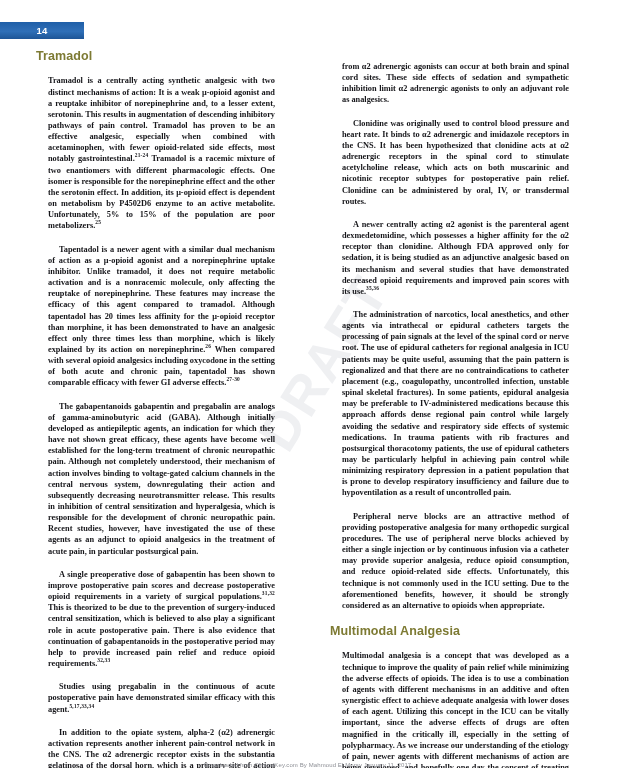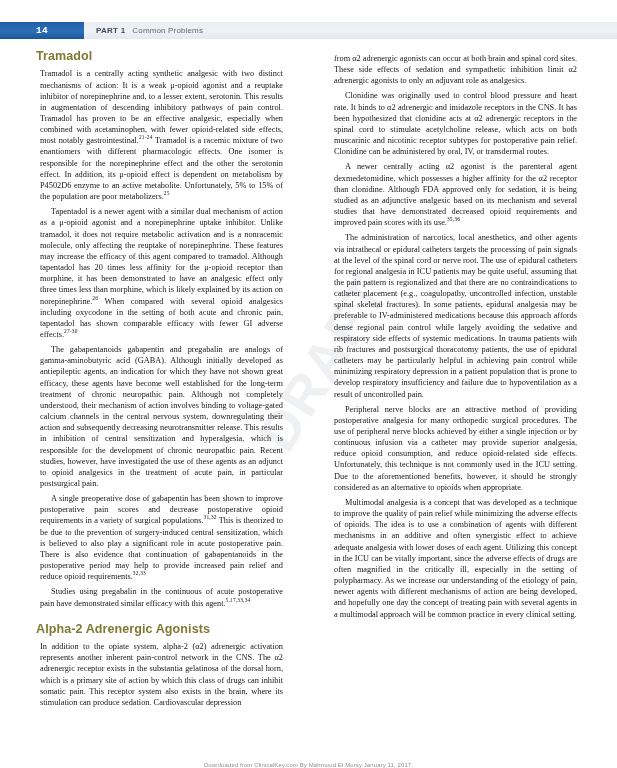--- a/index.html
+++ b/index.html
@@ -28,21 +28,21 @@
   }
   .folio-block {
     width: 84px;
     background: linear-gradient(to bottom, #1f5fa8 0%, #2d6cb4 45%, #2e6fb8 55%, #1d5596 100%);
     display: flex;
     align-items: center;
     justify-content: center;
   }
   .folio-num {
     color: #ffffff;
-    font-family: Liberation Mono, monospace;
+    font-family: Liberation Sans, sans-serif;
     font-size: 9.5px;
     font-weight: bold;
     letter-spacing: 0.2px;
   }
   .runhead-bar {
     flex: 1;
     background: linear-gradient(to bottom, #e9eef3 0%, #eef2f6 50%, #e4eaf0 100%);
     display: flex;
     align-items: center;
     padding-left: 12px;
@@ -81,27 +81,28 @@
     font-weight: bold;
     color: #7d7a33;
     margin: 0 0 5px 0;
     letter-spacing: 0.1px;
     line-height: 1.15;
   }
   h2.head.spaced {
     margin-top: 13px;
   }
   p.body {
-    margin: 4px;
+    margin: 12px;
     font-size: 8.3px;
     line-height: 1.345;
     text-align: justify;
     color: #16161a;
     text-indent: 0;
     hyphens: auto;
+    font-weight: bold;
   }
   p.body + p.body {
     text-indent: 11px;
   }
   sup.ref {
     font-size: 5.4px;
     vertical-align: super;
     line-height: 0;
     letter-spacing: 0.2px;
   }
@@ -144,55 +145,51 @@
 </style>
 </head>
 <body>
 
 <div class="page">
 
   <div class="runhead">
     <div class="folio-block">
       <span class="folio-num">14</span>
     </div>
-    <div class="runhead-bar">
-      <span class="part-label">PART 1</span>
-      <span class="part-title">Common Problems</span>
-    </div>
   </div>
 
   <div class="watermark">DRAFT</div>
 
   <div class="columns">
 
     <div class="col">
 
       <h2 class="head">Tramadol</h2>
       <p class="body"><span>Tramadol is a centrally acting synthetic analgesic with two distinct mechanisms of action: It is a weak μ-opioid agonist and a reuptake inhibitor of norepinephrine and, to a lesser extent, serotonin. This results in augmentation of descending inhibitory pathways of pain control. Tramadol has proven to be an effective analgesic, especially when combined with acetaminophen, with fewer opioid-related side effects, most notably gastrointestinal.</span><sup class="ref">21-24</sup><span> Tramadol is a racemic mixture of two enantiomers with different pharmacologic effects. One isomer is responsible for the norepinephrine effect and the other the serotonin effect. In addition, its μ-opioid effect is dependent on metabolism by P4502D6 enzyme to an active metabolite. Unfortunately, 5% to 15% of the population are poor metabolizers.</span><sup class="ref">25</sup></p>
       <p class="body"><span>Tapentadol is a newer agent with a similar dual mechanism of action as a μ-opioid agonist and a norepinephrine uptake inhibitor. Unlike tramadol, it does not require metabolic activation and is a nonracemic molecule, only affecting the reuptake of norepinephrine. These features may increase the efficacy of this agent compared to tramadol. Although tapentadol has 20 times less affinity for the μ-opioid receptor than morphine, it has been demonstrated to have an analgesic effect only three times less than morphine, which is likely explained by its action on norepinephrine.</span><sup class="ref">26</sup><span> When compared with several opioid analgesics including oxycodone in the setting of both acute and chronic pain, tapentadol has shown comparable efficacy with fewer GI adverse effects.</span><sup class="ref">27-30</sup></p>
 
       <p class="body"><span>The gabapentanoids gabapentin and pregabalin are analogs of gamma-aminobutyric acid (GABA). Although initially developed as antiepileptic agents, an indication for which they have not shown great efficacy, these agents have become well established for the long-term treatment of chronic neuropathic pain. Although not completely understood, their mechanism of action involves binding to voltage-gated calcium channels in the central nervous system, downregulating their action and subsequently decreasing neurotransmitter release. This results in inhibition of central sensitization and hyperalgesia, which is responsible for the development of chronic neuropathic pain. Recent studies, however, have investigated the use of these agents as an adjunct to opioid analgesics in the treatment of acute pain, in particular postsurgical pain.</span></p>
       <p class="body"><span>A single preoperative dose of gabapentin has been shown to improve postoperative pain scores and decrease postoperative opioid requirements in a variety of surgical populations.</span><sup class="ref">31,32</sup><span> This is theorized to be due to the prevention of surgery-induced central sensitization, which is believed to also play a significant role in acute postoperative pain. There is also evidence that continuation of gabapentanoids in the postoperative period may help to provide increased pain relief and reduce opioid requirements.</span><sup class="ref">32,33</sup></p>
       <p class="body"><span>Studies using pregabalin in the continuous of acute postoperative pain have demonstrated similar efficacy with this agent.</span><sup class="ref">5,17,33,34</sup></p>
 
-      <h2 class="head spaced">Alpha-2 Adrenergic Agonists</h2>
       <p class="body"><span>In addition to the opiate system, alpha-2 (α2) adrenergic activation represents another inherent pain-control network in the CNS. The α2 adrenergic receptor exists in the substantia gelatinosa of the dorsal horn, which is a primary site of action by which this class of drugs can inhibit somatic pain. This receptor system also exists in the brain, where its stimulation can produce sedation. Cardiovascular depression</span></p>
 
     </div>
 
     <div class="col">
 
       <p class="body"><span>from α2 adrenergic agonists can occur at both brain and spinal cord sites. These side effects of sedation and sympathetic inhibition limit α2 adrenergic agonists to only an adjuvant role as analgesics.</span></p>
       <p class="body"><span>Clonidine was originally used to control blood pressure and heart rate. It binds to α2 adrenergic and imidazole receptors in the CNS. It has been hypothesized that clonidine acts at α2 adrenergic receptors in the spinal cord to stimulate acetylcholine release, which acts on both muscarinic and nicotinic receptor subtypes for postoperative pain relief. Clonidine can be administered by oral, IV, or transdermal routes.</span></p>
       <p class="body"><span>A newer centrally acting α2 agonist is the parenteral agent dexmedetomidine, which possesses a higher affinity for the α2 receptor than clonidine. Although FDA approved only for sedation, it is being studied as an adjunctive analgesic based on its mechanism and several studies that have demonstrated decreased opioid requirements and improved pain scores with its use.</span><sup class="ref">35,36</sup></p>
 
       <p class="body"><span>The administration of narcotics, local anesthetics, and other agents via intrathecal or epidural catheters targets the processing of pain signals at the level of the spinal cord or nerve root. The use of epidural catheters for regional analgesia in ICU patients may be quite useful, assuming that the pain pattern is regionalized and that there are no contraindications to catheter placement (e.g., coagulopathy, uncontrolled infection, unstable spinal skeletal fractures). In some patients, epidural analgesia may be preferable to IV-administered medications because this approach affords dense regional pain control while largely avoiding the sedative and respiratory side effects of systemic medications. In trauma patients with rib fractures and postsurgical thoracotomy patients, the use of epidural catheters may be particularly helpful in achieving pain control while minimizing respiratory depression in a patient population that is prone to develop respiratory insufficiency and failure due to hypoventilation as a result of uncontrolled pain.</span></p>
 
       <p class="body"><span>Peripheral nerve blocks are an attractive method of providing postoperative analgesia for many orthopedic surgical procedures. The use of peripheral nerve blocks achieved by either a single injection or by continuous infusion via a catheter may provide superior analgesia, reduce opioid consumption, and reduce opioid-related side effects. Unfortunately, this technique is not commonly used in the ICU setting. Due to the aforementioned benefits, however, it should be strongly considered as an alternative to opioids when appropriate.</span></p>
 
+      <h2 class="head spaced">Multimodal Analgesia</h2>
       <p class="body"><span>Multimodal analgesia is a concept that was developed as a technique to improve the quality of pain relief while minimizing the adverse effects of opioids. The idea is to use a combination of agents with different mechanisms in an additive and often synergistic effect to achieve adequate analgesia with lower doses of each agent. Utilizing this concept in the ICU can be vitally important, since the adverse effects of drugs are often magnified in the critically ill, especially in the setting of polypharmacy. As we increase our understanding of the etiology of pain, newer agents with different mechanisms of action are being developed, and hopefully one day the concept of treating pain with several agents in a multimodal approach will be common practice in every clinical setting.</span></p>
 
     </div>
   </div>
 
   <div class="footer">
     <span class="footer-text">Downloaded from ClinicalKey.com By Mahmoud El Morsy January 11, 2017.</span>
   </div>
 
 </div>

